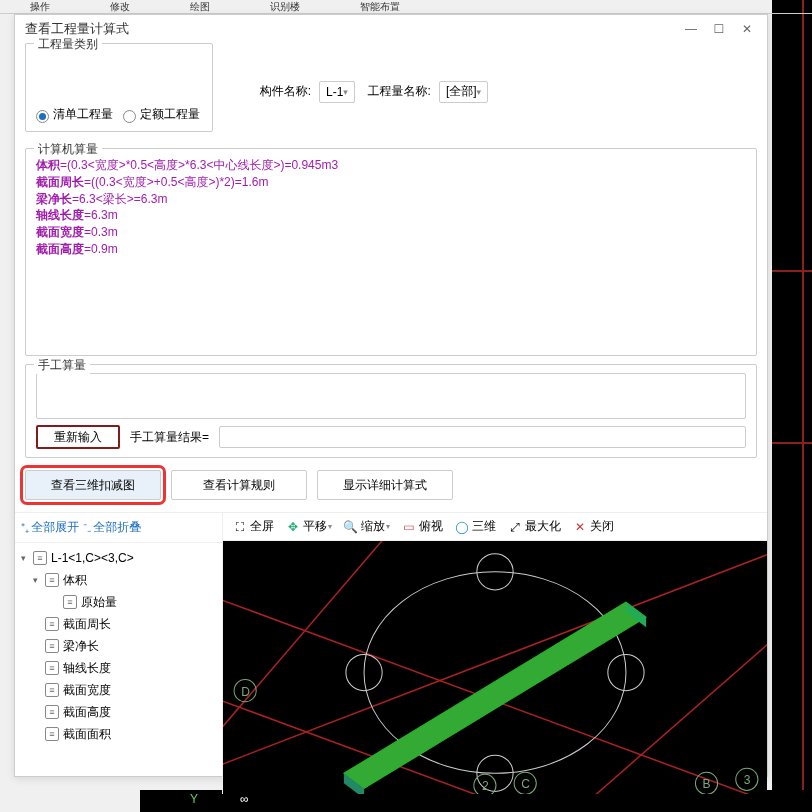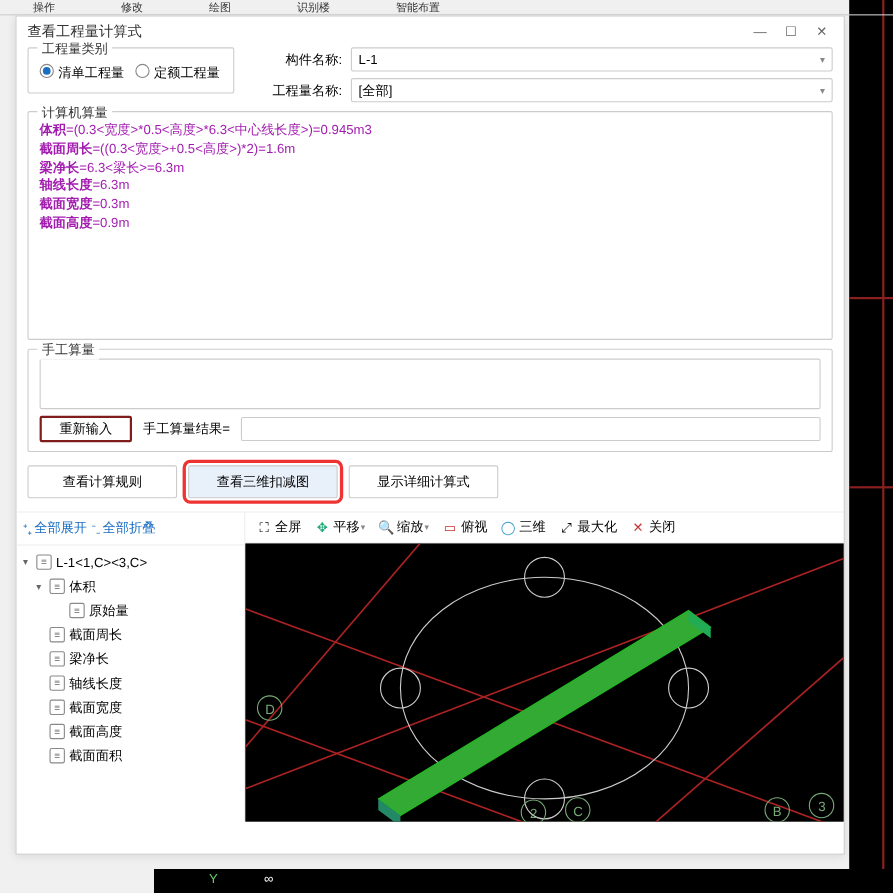--- a/index.html
+++ b/index.html
@@ -12,24 +12,24 @@
 .dialog { position: absolute; top: 14px; left: 14px; width: 754px; height: 763px; background: #fff; border: 1px solid #ccc; box-shadow: 0 2px 8px rgba(0,0,0,0.1); }
 .titlebar { height: 28px; display: flex; align-items: center; padding: 0 10px; font-size: 13px; color: #333; }
 .titlebar .title { flex: 1; }
 .titlebar .winbtn { width: 20px; height: 20px; display: flex; align-items: center; justify-content: center; margin-left: 8px; cursor: pointer; color: #666; font-size: 12px; }
 .content { padding: 0 10px; }
 .fieldset { border: 1px solid #ccc; border-radius: 2px; padding: 8px 10px; margin-bottom: 8px; position: relative; }
 .fieldset .legend { position: absolute; top: -8px; left: 8px; background: #fff; padding: 0 4px; font-size: 12px; color: #333; }
 .topcfg { display: flex; gap: 28px; }
 .leftbox { flex: 0 0 188px; }
 .radios { display: flex; gap: 10px; align-items: center; padding-top: 6px; }
-.radio { display: flex; align-items: flex-start; gap: 4px; font-size: 12px; cursor: pointer; }
+.radio { display: flex; align-items: flex-end; gap: 4px; font-size: 12px; cursor: pointer; margin-top: 48px; }
 .radio .circle { width: 13px; height: 13px; border: 1px solid #888; border-radius: 50%; display: flex; align-items: center; justify-content: center; }
 .radio .circle.sel::after { content: ''; width: 7px; height: 7px; background: #1b6ec2; border-radius: 50%; }
-.rightcfg { flex: 1; display: flex; flex-direction: column; gap: 6px; }
+.rightcfg { flex: 1; display: flex; gap: 6px; }
 .cfgrow { display: flex; align-items: center; gap: 8px; }
 .cfgrow .lbl { width: 70px; font-size: 12px; text-align: right; }
 .cfgrow .fld { flex: 1; height: 22px; border: 1px solid #ccc; border-radius: 2px; padding: 0 6px; font-size: 12px; display: flex; align-items: center; justify-content: space-between; cursor: pointer; }
 .calc-box { height: 190px; font-size: 12px; line-height: 1.4; color: #a21caf; }
 .calc-box b { font-weight: bold; }
 .manual-box { height: 46px; border: 1px solid #ccc; border-radius: 2px; margin-bottom: 6px; }
 .manual-row { display: flex; gap: 10px; align-items: center; }
 .btn { height: 24px; border: 2px solid #7f1d1d; border-radius: 2px; background: #fff; padding: 0 16px; font-size: 12px; cursor: pointer; display: flex; align-items: center; justify-content: center; }
 .manual-label { font-size: 12px; }
 .manual-input { flex: 1; height: 22px; border: 1px solid #ccc; border-radius: 2px; }
@@ -132,22 +132,22 @@
       <span class="legend">手工算量</span>
       <div class="manual-box"></div>
       <div class="manual-row">
         <button class="btn">重新输入</button>
         <span class="manual-label">手工算量结果=</span>
         <div class="manual-input"></div>
       </div>
     </div>
 
     <div class="bigbtns">
+      <button class="bigbtn highlight">查看三维扣减图</button>
       <button class="bigbtn">查看计算规则</button>
-      <button class="bigbtn highlight">查看三维扣减图</button>
       <button class="bigbtn">显示详细计算式</button>
     </div>
   </div>
 
   <div class="bottom">
     <div class="tree-panel">
       <div class="tree-toolbar">
         <span class="tb">
             <span>⁺₊</span>
             <span>全部展开</span>

